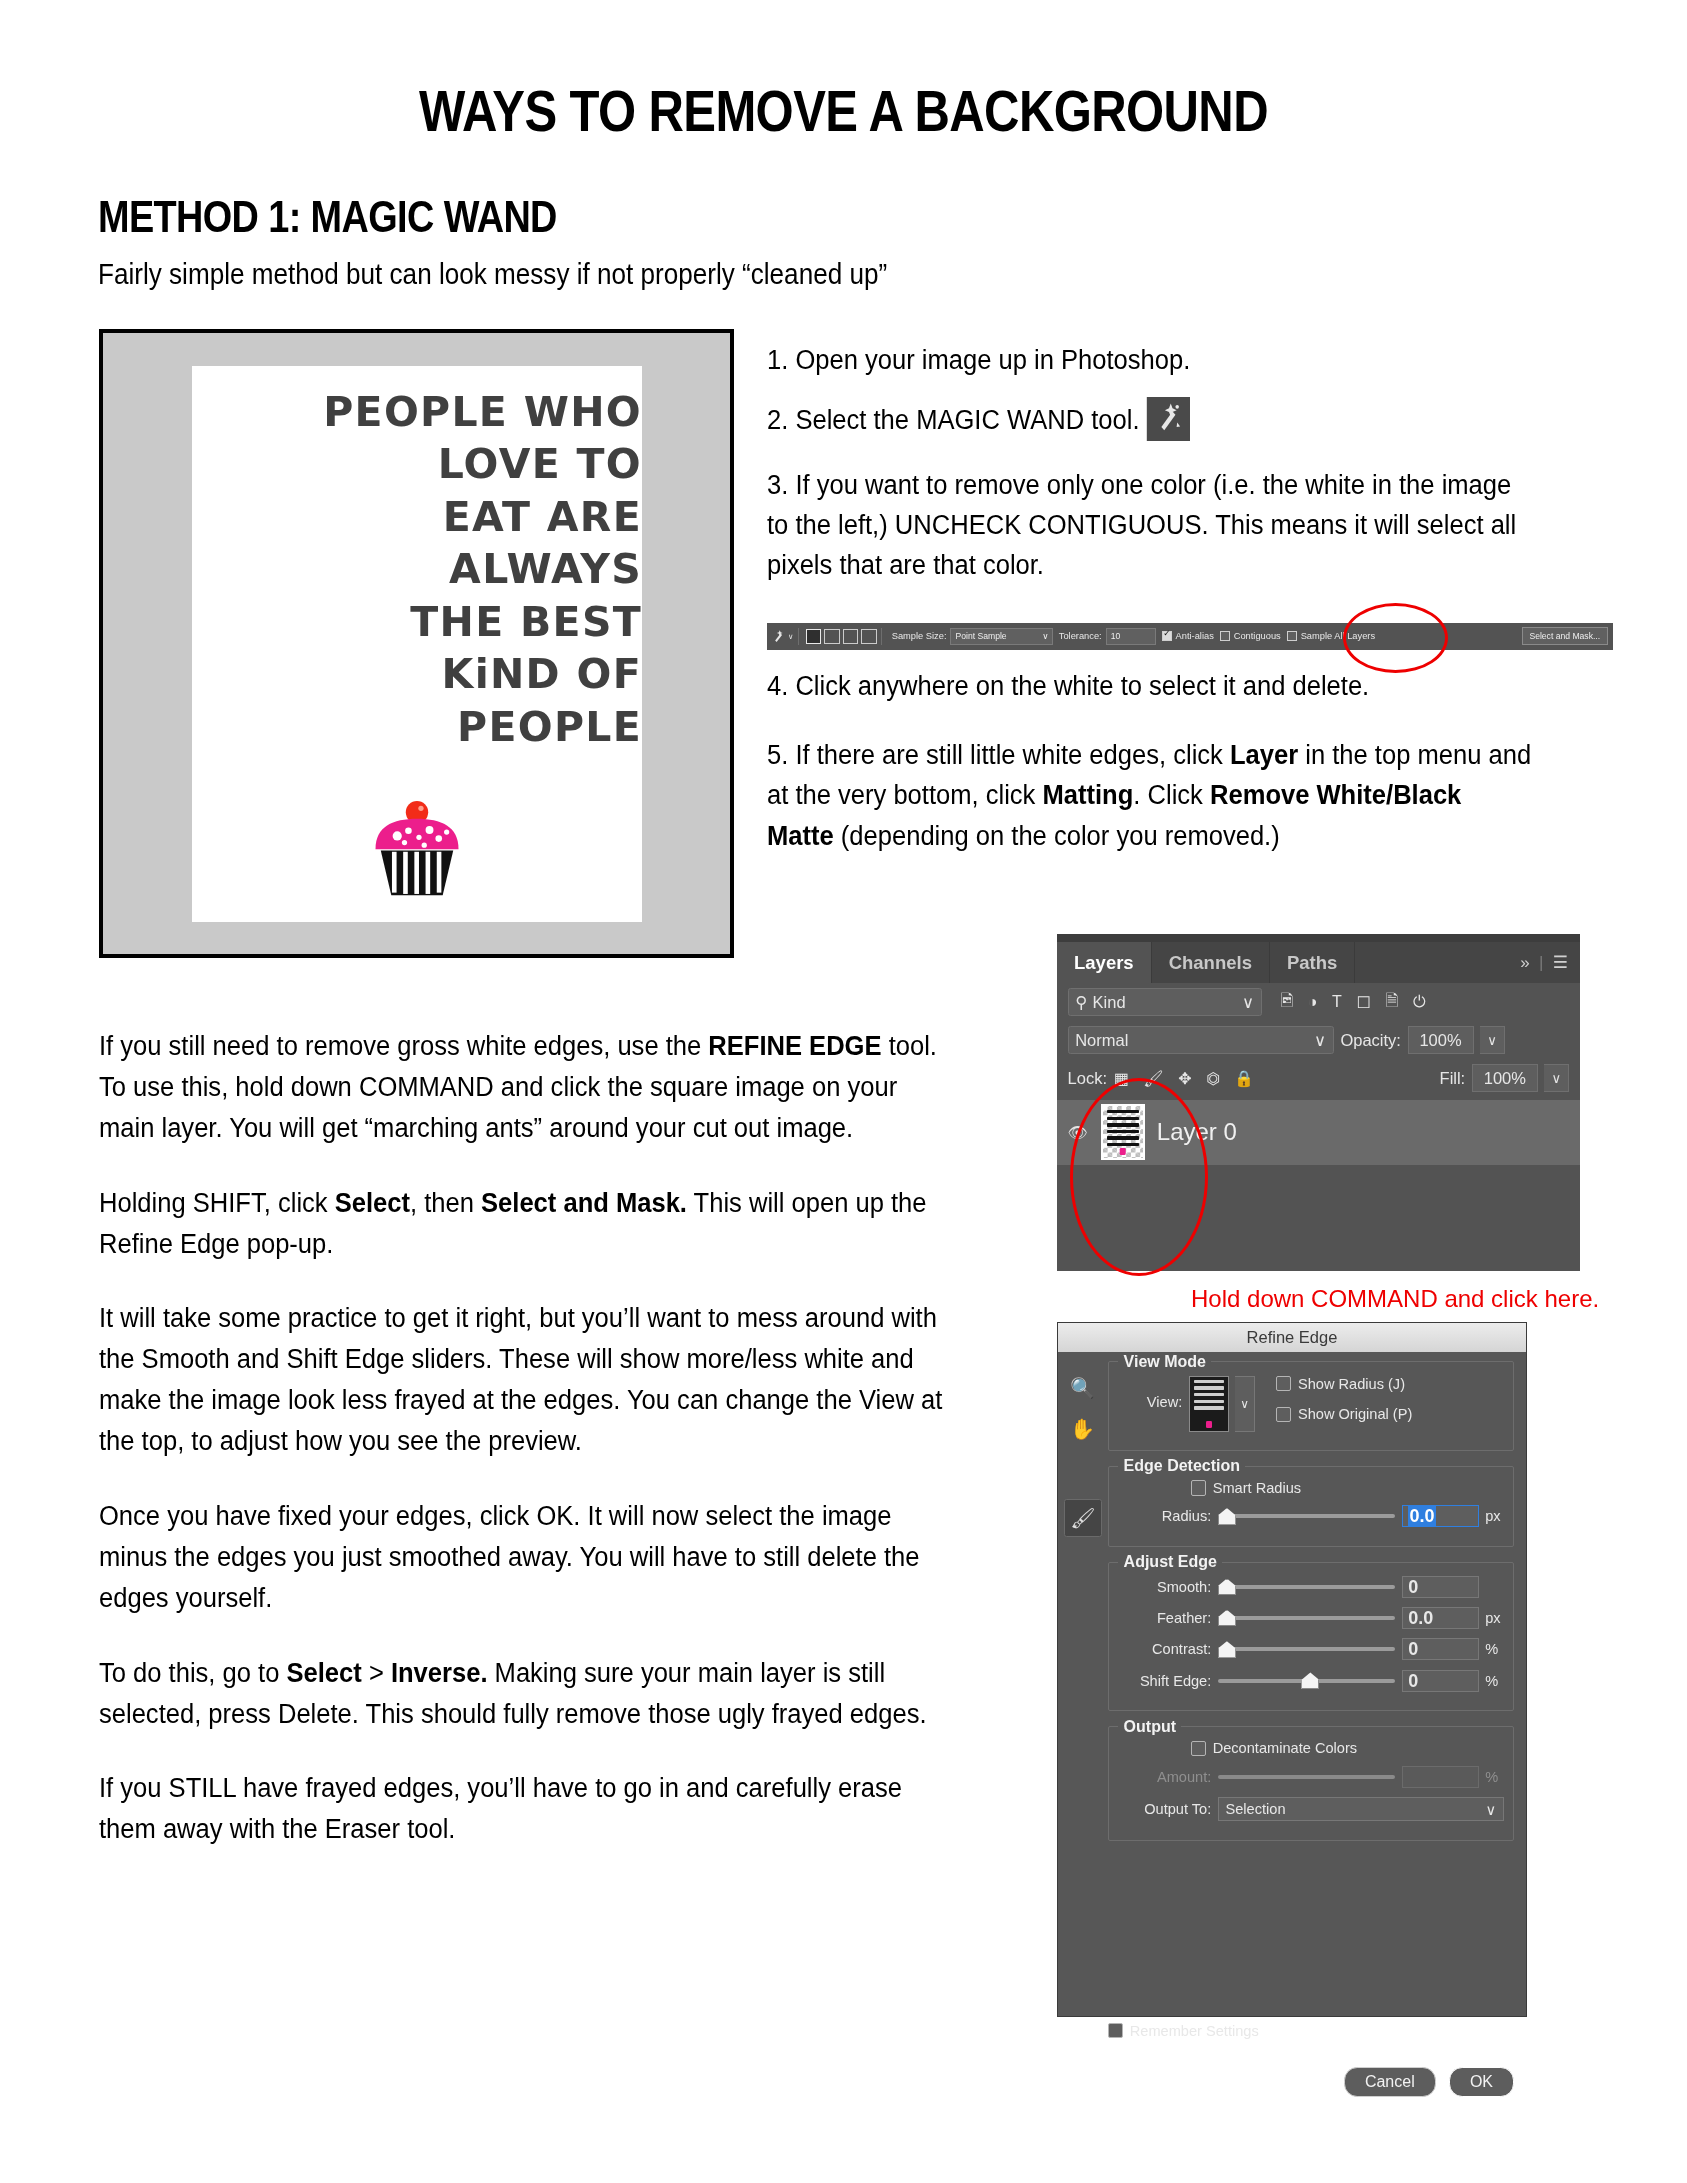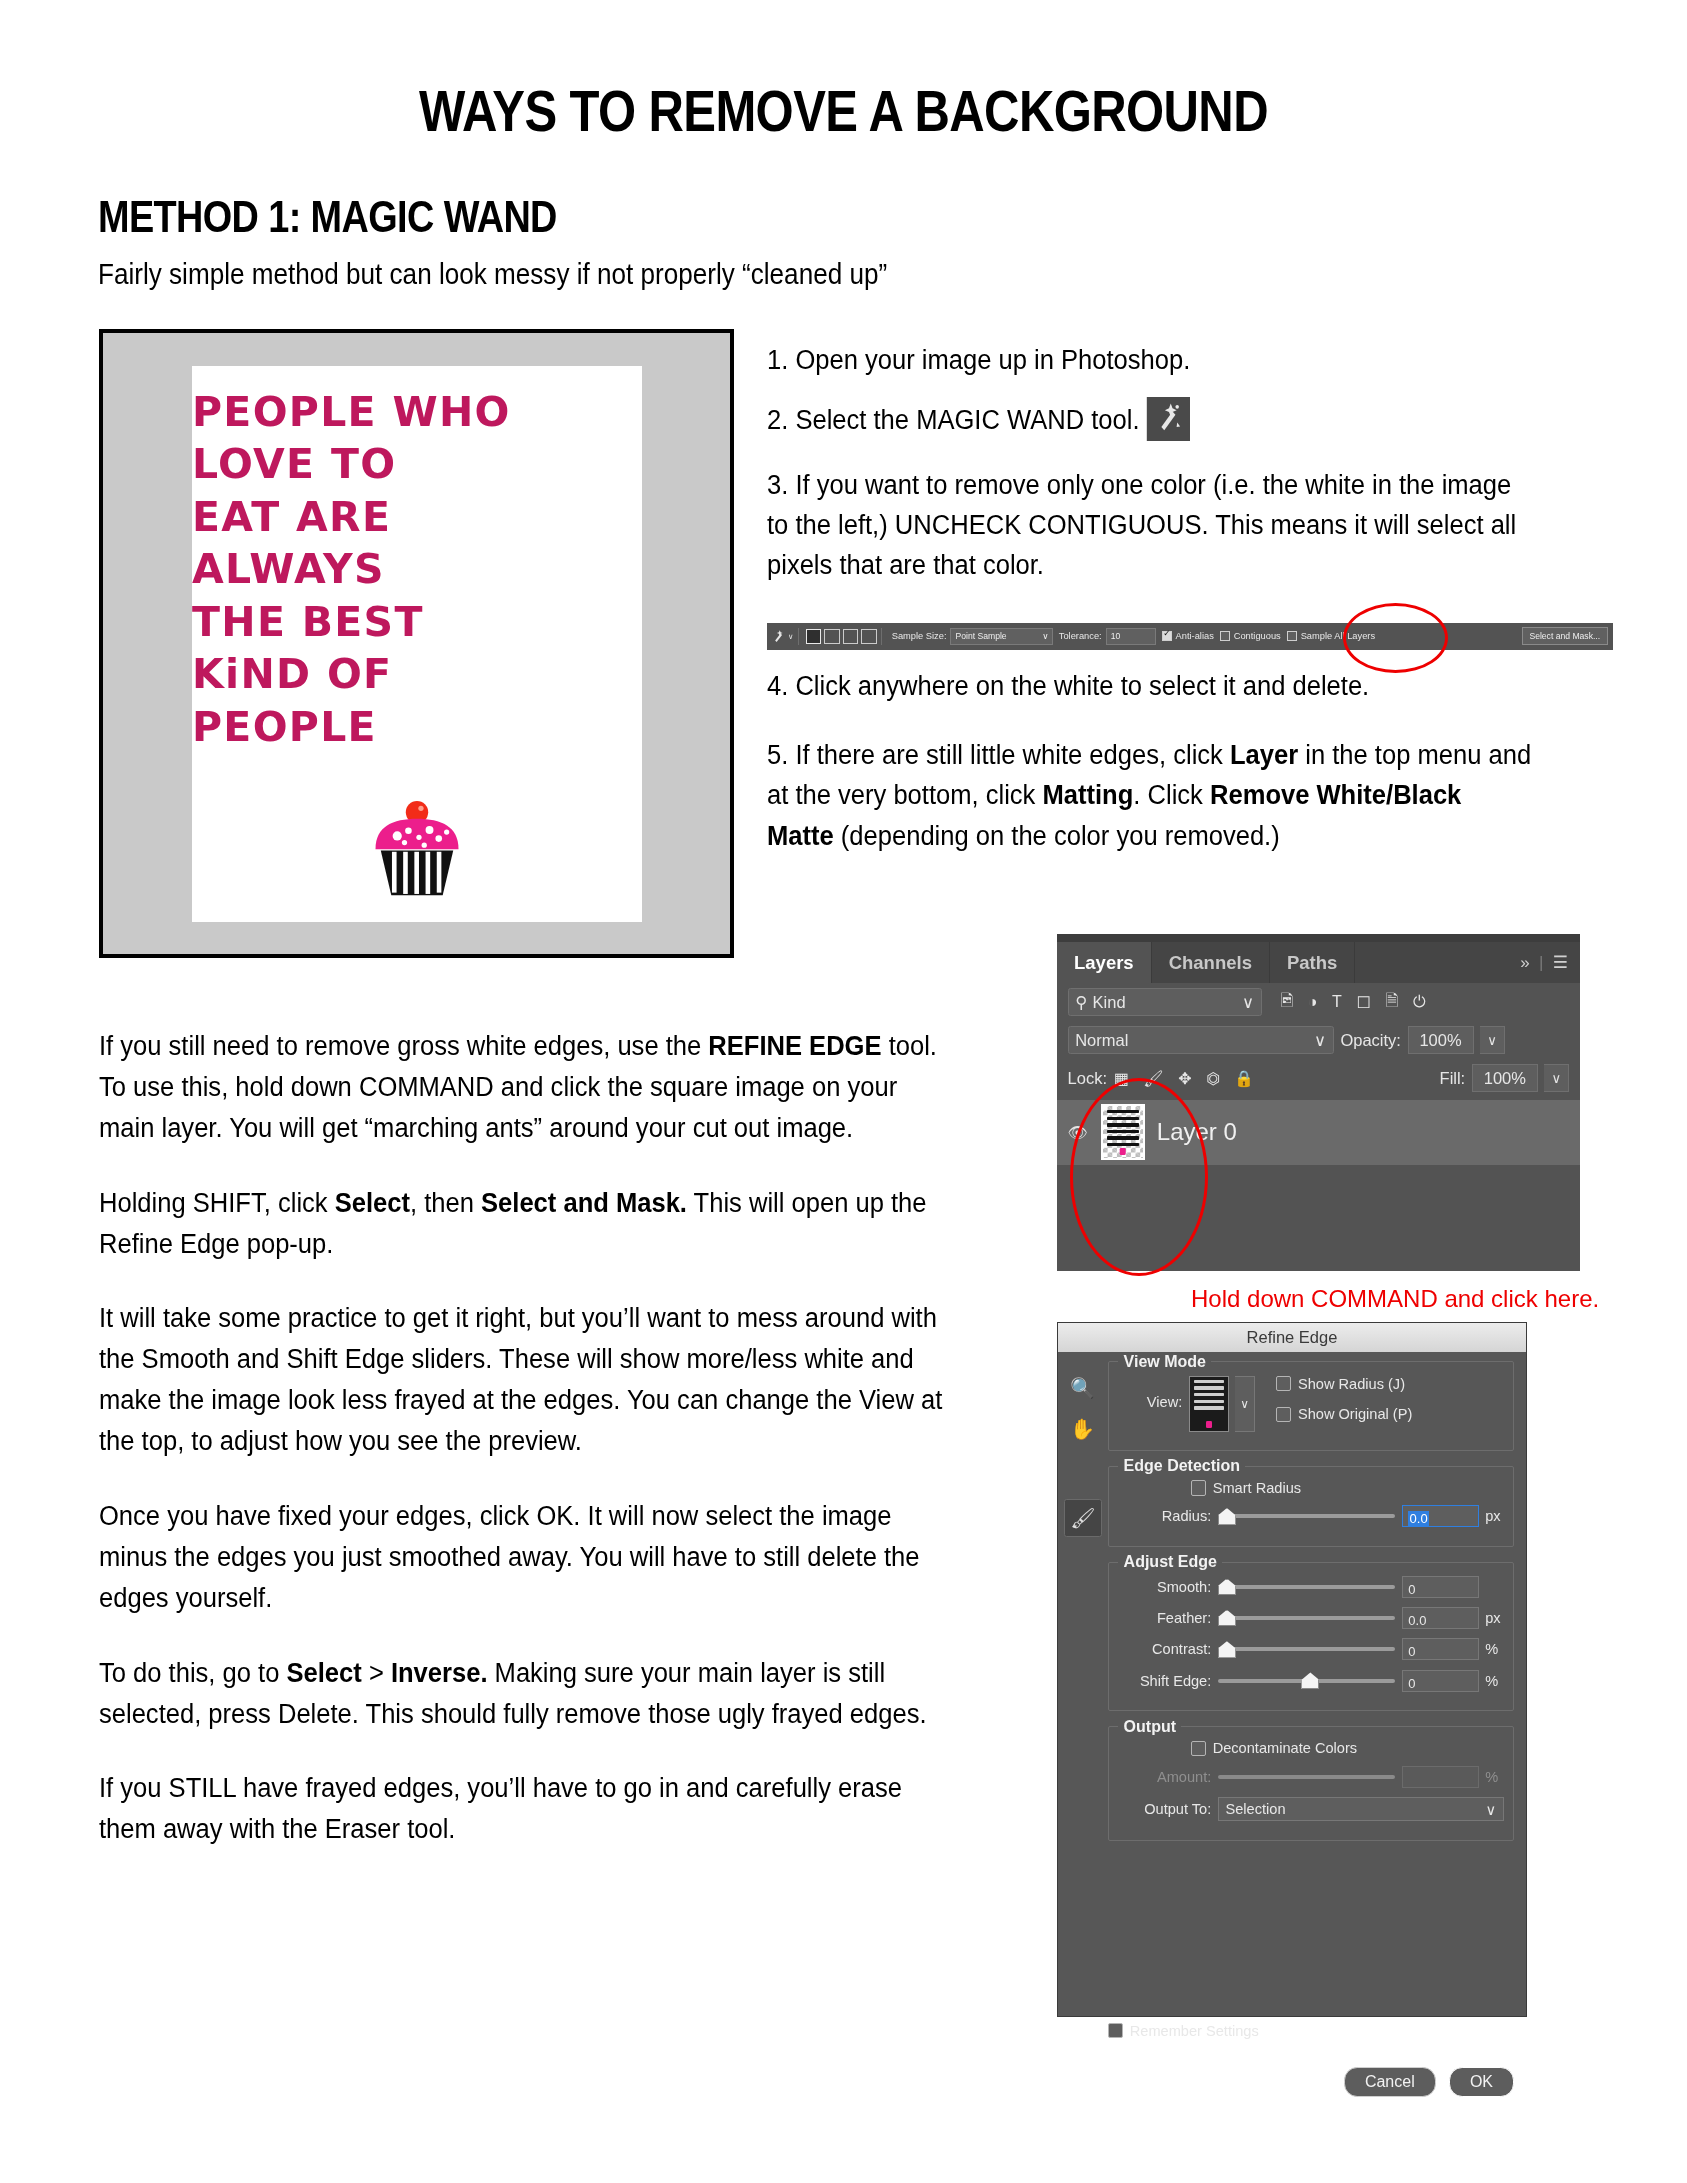--- a/index.html
+++ b/index.html
@@ -40,27 +40,27 @@
     border:4.6px solid #000;
     box-sizing:border-box;
   }
   .poster-inner {
     position:absolute; left:89px; top:33px;
     width:450px; height:556px;
     background:#ffffff;
   }
   .poster-text {
     position:absolute; left:0; top:20px; width:450px;
-    text-align:left;
+    text-align:right;
     font-family:"DejaVu Sans", sans-serif;
     font-weight:bold;
     font-size:41px;
     line-height:1.28;
     letter-spacing:1.3px;
-    color:#be185d;
+    color:#404040;
   }
   .poster-text div { white-space:nowrap; }
   .cupcake { position:absolute; left:50%; top:433px; transform:translateX(-50%); }
 
   
   .steps { position:absolute; left:767px; top:339px; width:847px; }
   .step {
     font-size:28.4px; line-height:1.42; margin-bottom:20px;
     transform:scaleX(0.9); transform-origin:left top;
   }
@@ -231,21 +231,21 @@
   .re-slider { position:relative; flex:1; height:13.2px; display:flex; align-items:center; }
   .re-track { width:100%; height:4px; background:#9b9b9b; border-radius:2px; }
   .re-track.dim { background:#8a8a8a; }
   .re-knob {
     position:absolute; width:16px; height:14.6px; background:#f4f4f4;
     border:0.7px solid #888;
     clip-path:polygon(50% 0%, 100% 45%, 100% 100%, 0% 100%, 0% 45%);
   }
   .re-field {
     background:#5e5e5e; border:0.7px solid #777; height:20px; width:64px;
-    display:flex; align-items:flex-end; padding:0 5.3px; font-size:13px;
+    display:flex; align-items:flex-start; padding:0 5.3px; font-size:18px;font-weight:bold;
   }
   .re-field.focused { border:1.3px solid #2f7fe0; }
   .re-field.focused .sel { background:#2f7fe0; color:#fff; padding:0 1.3px; }
   .re-field.dim { background:#5a5a5a; border-color:#6b6b6b; }
   .re-unit { font-size:14.6px; width:18.5px; }
   .re-unit.dim { color:#8f8f8f; }
   .re-view-thumb {
     width:38px; height:54px; background:#1b1b1b; border:0.7px solid #8a8a8a;
     position:relative; overflow:hidden;
   }

